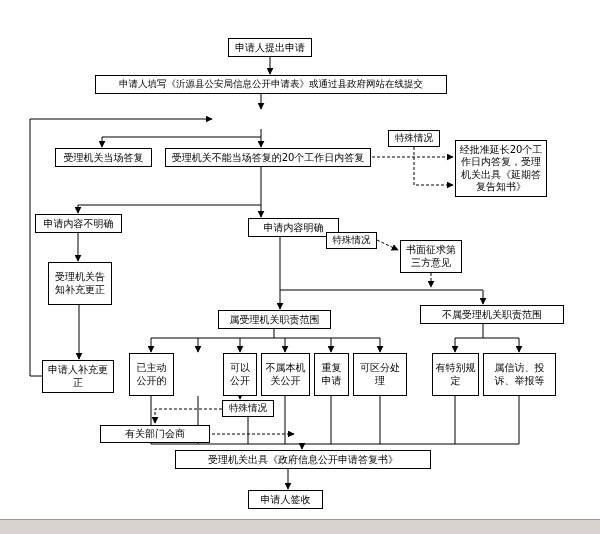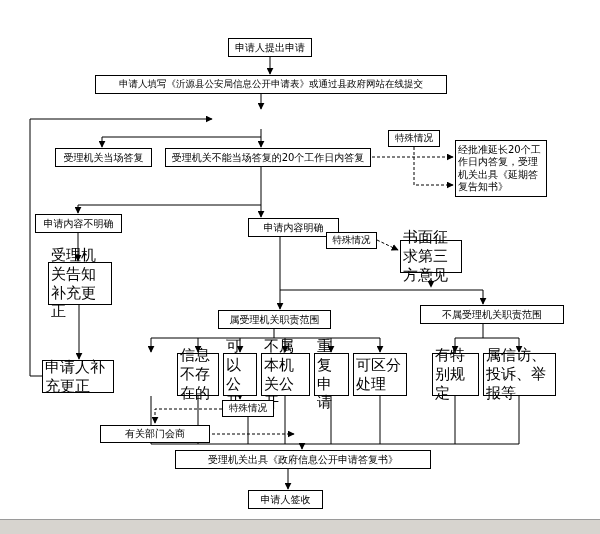--- a/index.html
+++ b/index.html
@@ -13,26 +13,27 @@
     overflow: hidden;
   }
   .node {
     position: absolute;
     border: 1px solid #000;
     background: #fff;
     color: #000;
     display: flex;
     align-items: center;
     justify-content: center;
+    text-align: center;
     font-size: 10px;
     line-height: 1.2;
     padding: 0 2px;
   }
   .nowrap { white-space: nowrap; }
-  .multi { font-size: 15px; line-height: 1.25; padding: 1px 2px; }
+  .multi { font-size: 10px; line-height: 1.25; padding: 1px 2px; }
   .fs95 { font-size: 9.5px; font-family: Liberation Mono, monospace; }
   svg.connectors { position: absolute; left: 0; top: 0; }
   #bottom-strip {
     position: absolute;
     left: 0; top: 519px;
     width: 600px; height: 15px;
     background: #d7d4cf;
     border-top: 1px solid #9a9a9a;
   }
 </style>
@@ -118,22 +119,22 @@
   <div class="node multi" style="left:400px;top:240px;width:62px;height:33px">书面征求第三方意见</div>
 
   <div class="node multi" style="left:48px;top:262px;width:64px;height:43px">受理机关告知补充更正</div>
 
   <div class="node nowrap" style="left:218px;top:310px;width:113px;height:19px">属受理机关职责范围</div>
 
   <div class="node nowrap" style="left:420px;top:305px;width:144px;height:19px">不属受理机关职责范围</div>
 
   <div class="node multi" style="left:42px;top:360px;width:72px;height:33px">申请人补充更正</div>
 
+  <div class="node multi" style="left:129px;top:353px;width:45px;height:43px">已主动公开的</div>
 
-  <div class="node multi" style="left:177px;top:353px;width:42px;height:43px">信息不存在的</div>
 
   <div class="node multi" style="left:223px;top:353px;width:34px;height:43px">可以公开</div>
 
   <div class="node multi" style="left:261px;top:353px;width:49px;height:43px">不属本机关公开</div>
 
   <div class="node multi" style="left:314px;top:353px;width:35px;height:43px">重复申请</div>
 
   <div class="node multi" style="left:353px;top:353px;width:54px;height:43px">可区分处理</div>
 
   <div class="node multi" style="left:432px;top:353px;width:47px;height:43px">有特别规定</div>

